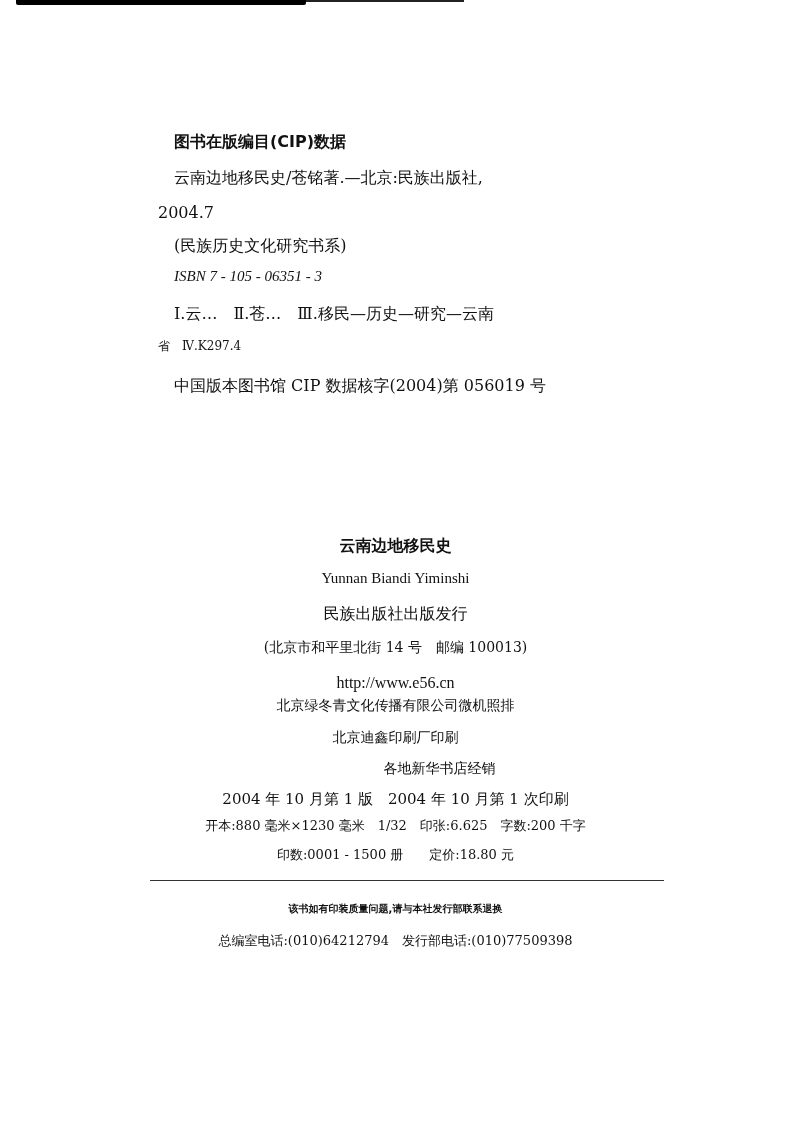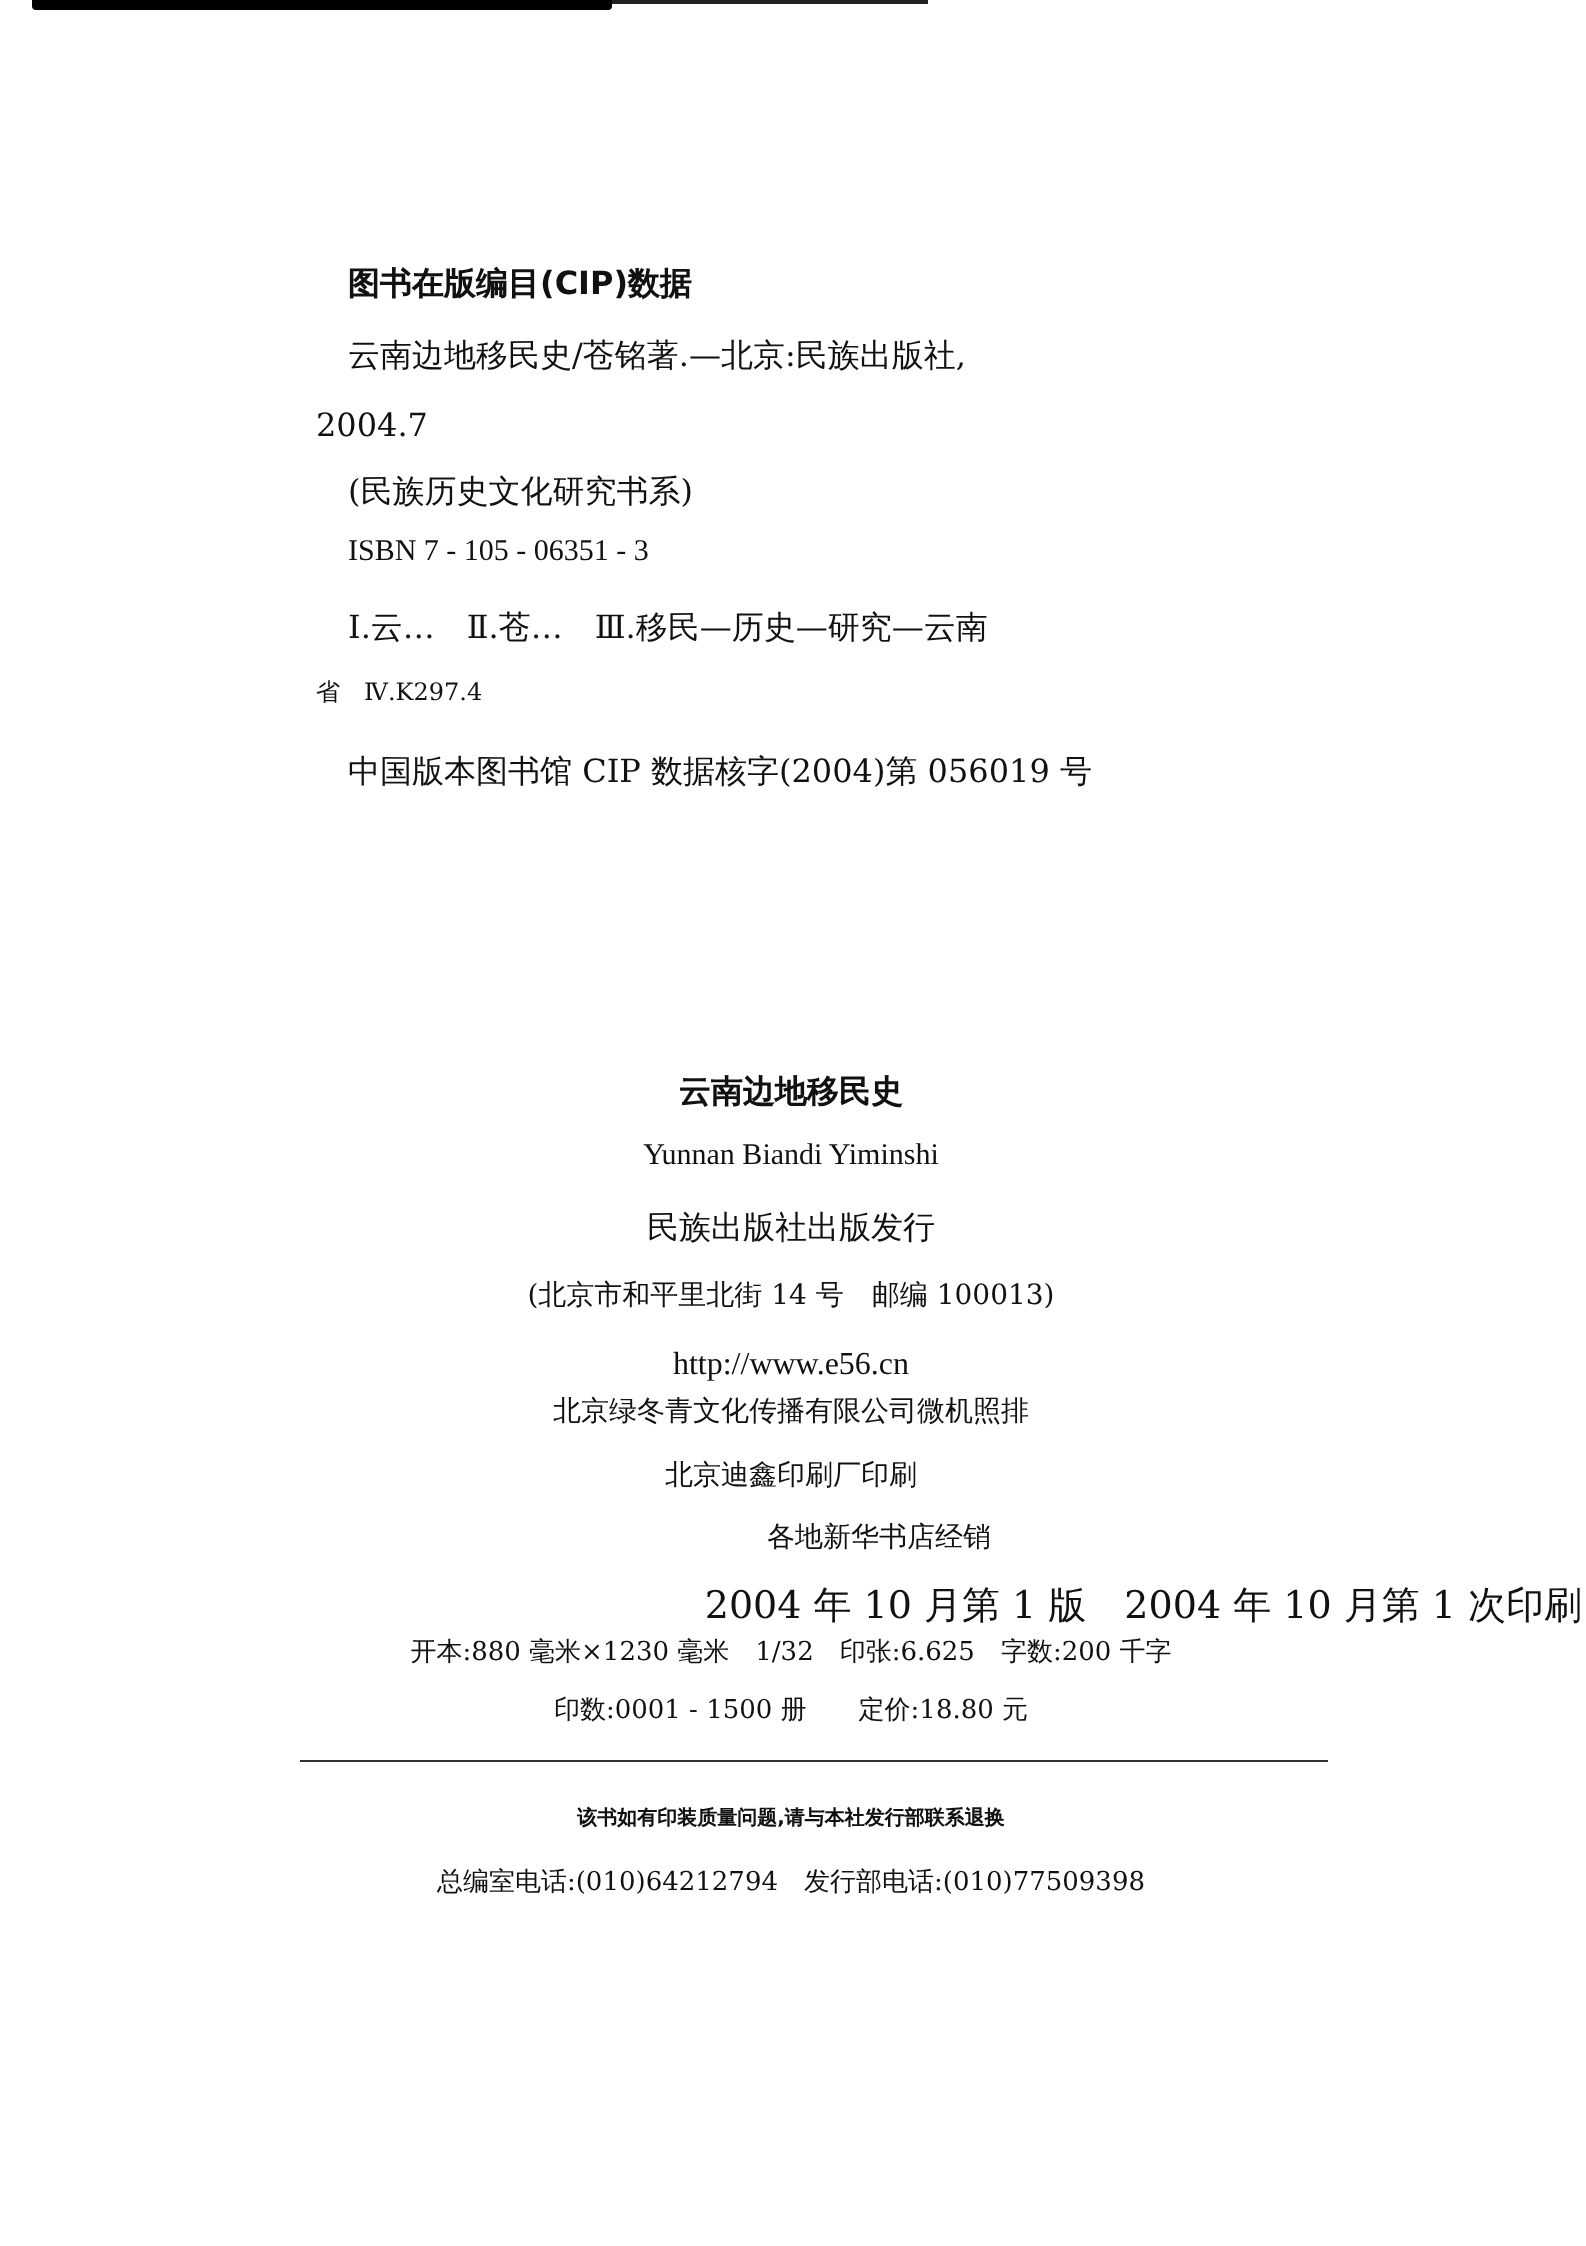--- a/index.html
+++ b/index.html
@@ -13,35 +13,35 @@
     background: #000; border-radius: 0 0 2px 2px;
   }
   .top-rule-thin {
     position: absolute; left: 16px; top: 0; width: 448px; height: 2px; background: #222;
   }
   .line { position: absolute; white-space: nowrap; }
   .cip-title { left: 174px; top: 132px; font-size: 16px; font-weight: bold; font-family: "DejaVu Sans", sans-serif; }
   .cip-l1 { left: 174px; top: 168px; font-size: 16px; }
   .cip-l2 { left: 158px; top: 203px; font-size: 16px; }
   .cip-l3 { left: 174px; top: 236px; font-size: 16px; }
-  .cip-l4 { left: 174px; top: 268px; font-size: 15px; font-family: "Liberation Serif", serif; }
+  .cip-l4 { left: 174px; top: 268px; font-size: 15px; font-family: "Liberation Serif", serif; font-style: italic; }
   .cip-l5 { left: 174px; top: 304px; font-size: 16px; }
   .cip-l6 { left: 158px; top: 338px; font-size: 12px; }
   .cip-l7 { left: 174px; top: 376px; font-size: 16px; }
 
   .center { left: 0; width: 791px; text-align: center; }
   .c-title { top: 536px; font-size: 16px; font-weight: bold; font-family: "DejaVu Sans", sans-serif; }
   .c-pinyin { top: 570px; font-size: 15px; font-family: "Liberation Serif", serif; }
   .c-pub { top: 604px; font-size: 16px; }
   .c-addr { top: 639px; font-size: 14px; }
   .c-url { top: 674px; font-size: 16px; font-family: "Liberation Serif", serif; }
   .c-typeset { top: 697px; font-size: 14px; }
   .c-printer { top: 729px; font-size: 14px; }
   .c-dist { top: 760px; font-size: 14px; padding-left: 44px; }
-  .c-edition { top: 790px; font-size: 19px; text-align: right; }
+  .c-edition { top: 790px; font-size: 15px; }
   .c-format { top: 817px; font-size: 13px; }
   .c-price { top: 846px; font-size: 13px; }
 
   .divider {
     position: absolute; left: 150px; top: 880px; width: 514px; height: 1px; background: #333;
   }
   .c-notice { top: 902px; font-size: 10px; font-weight: bold; font-family: "DejaVu Sans", sans-serif; }
   .c-phone { top: 932px; font-size: 13px; }
 </style>
 </head>

